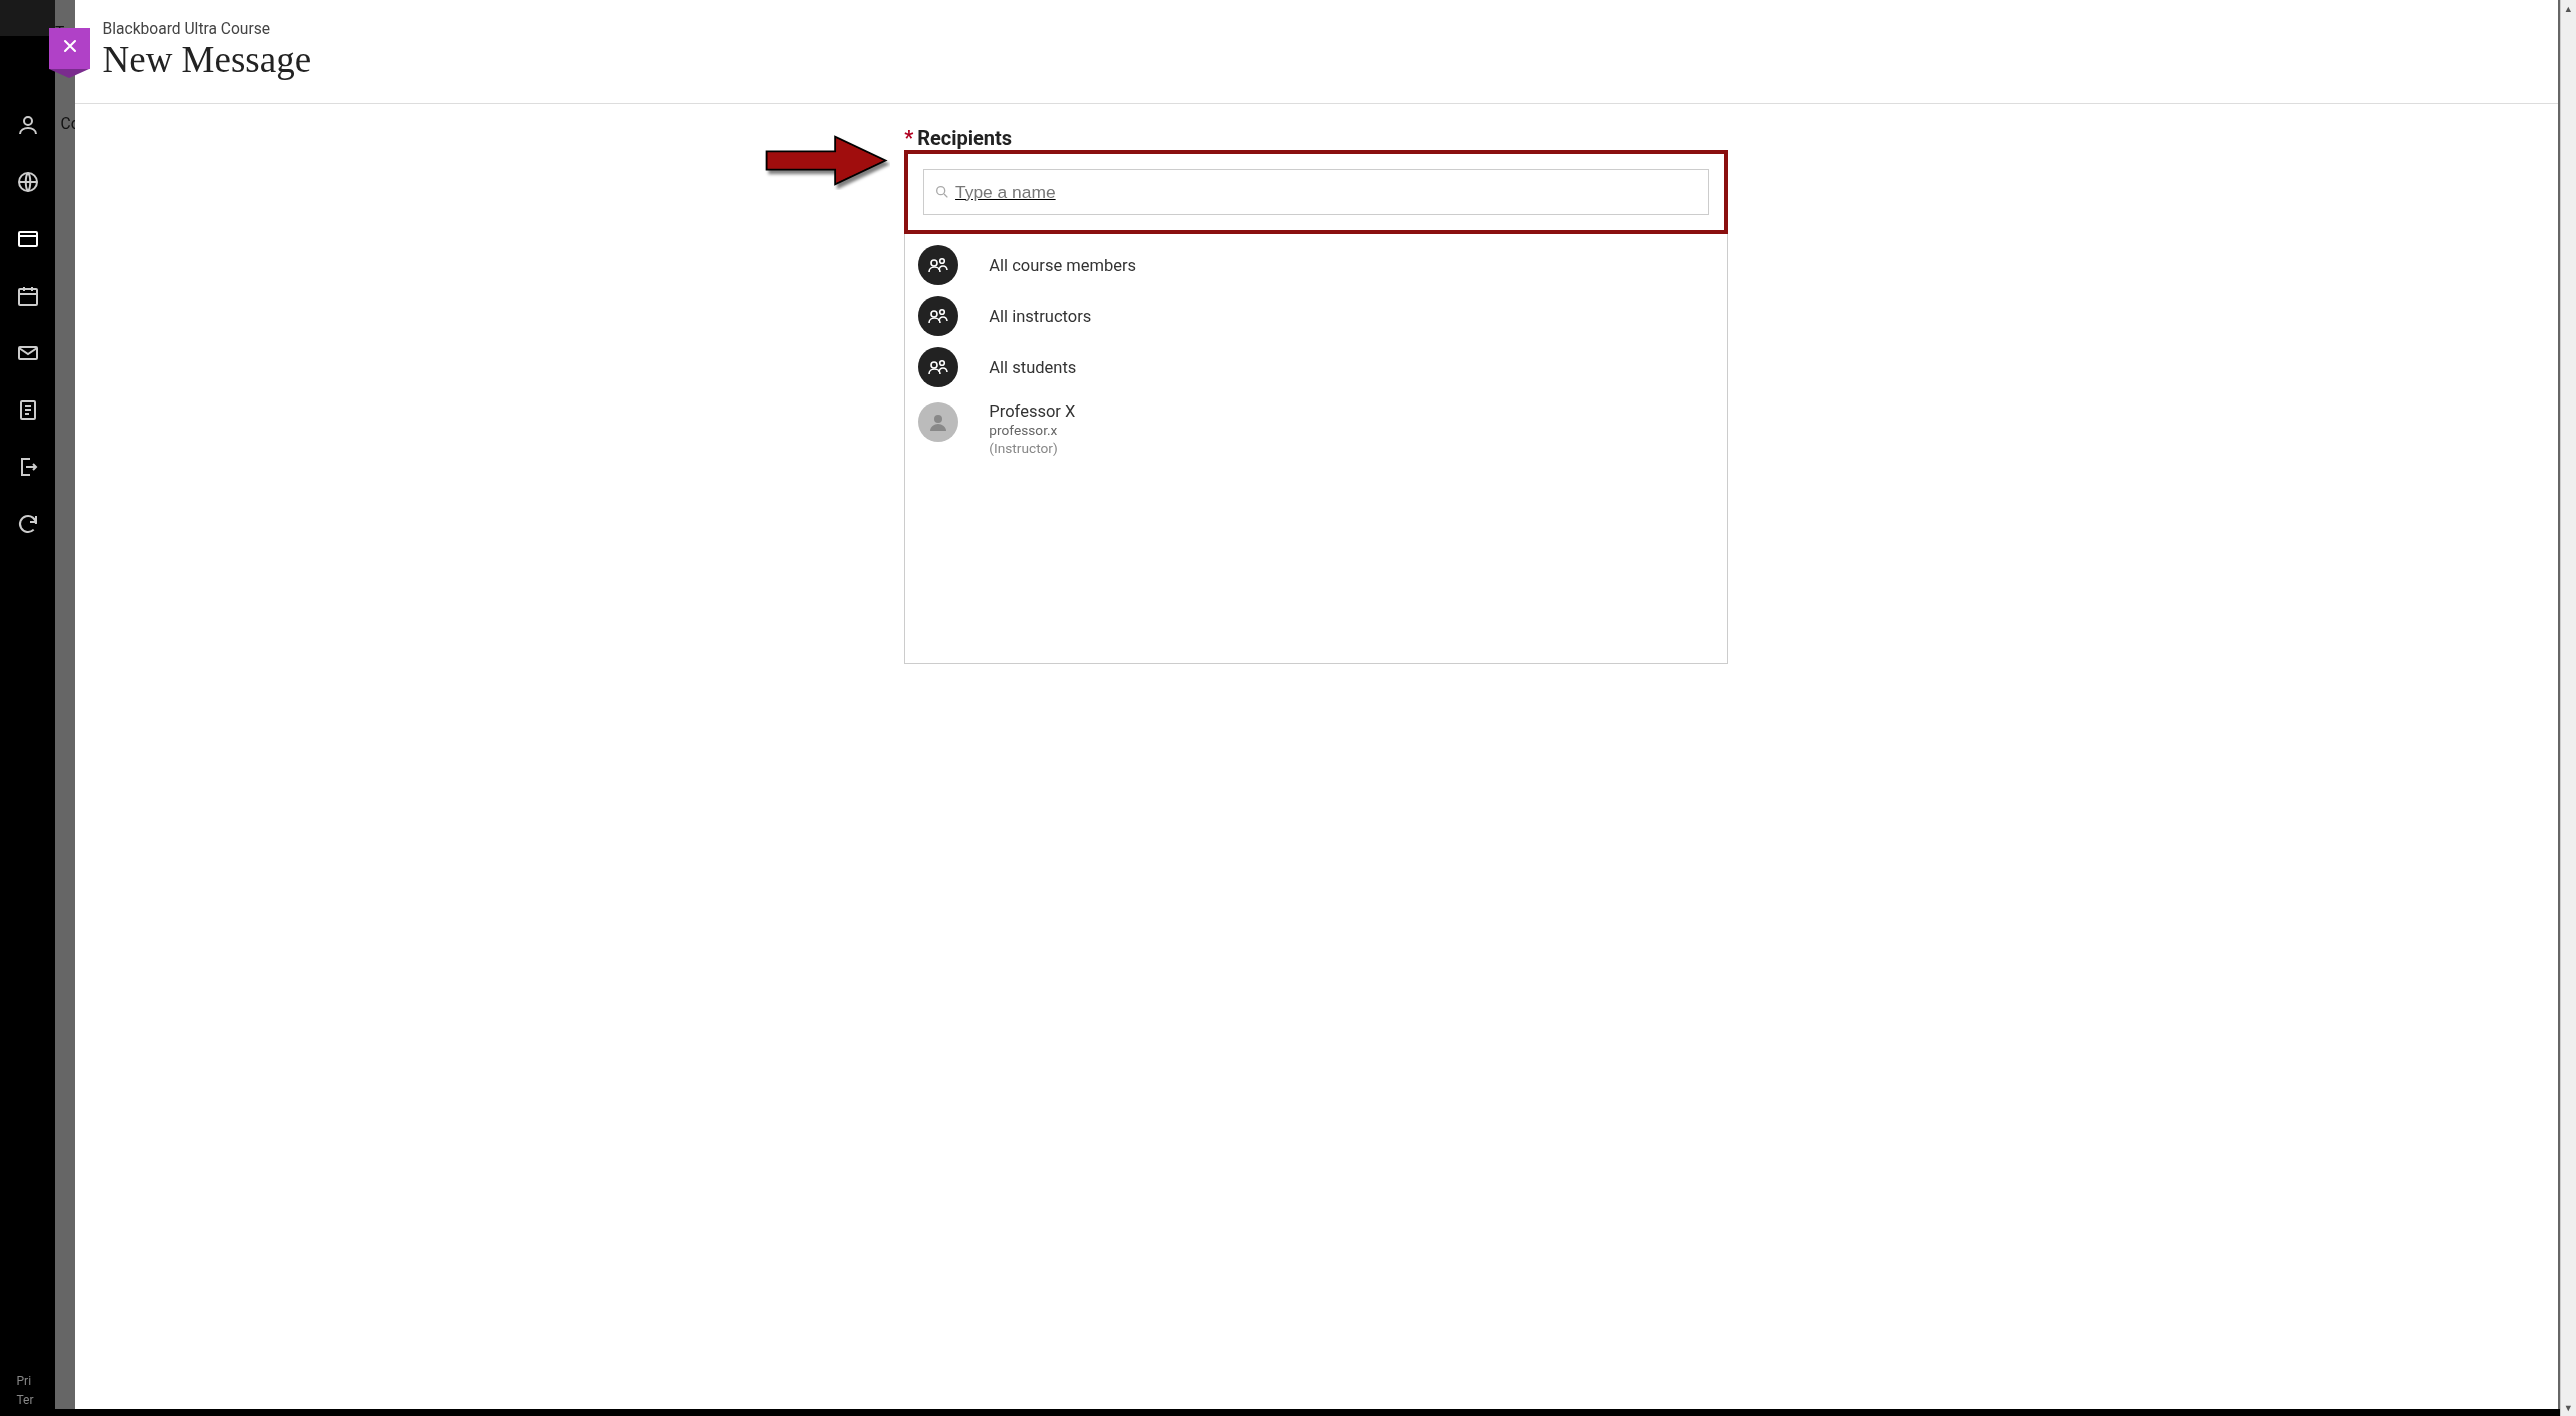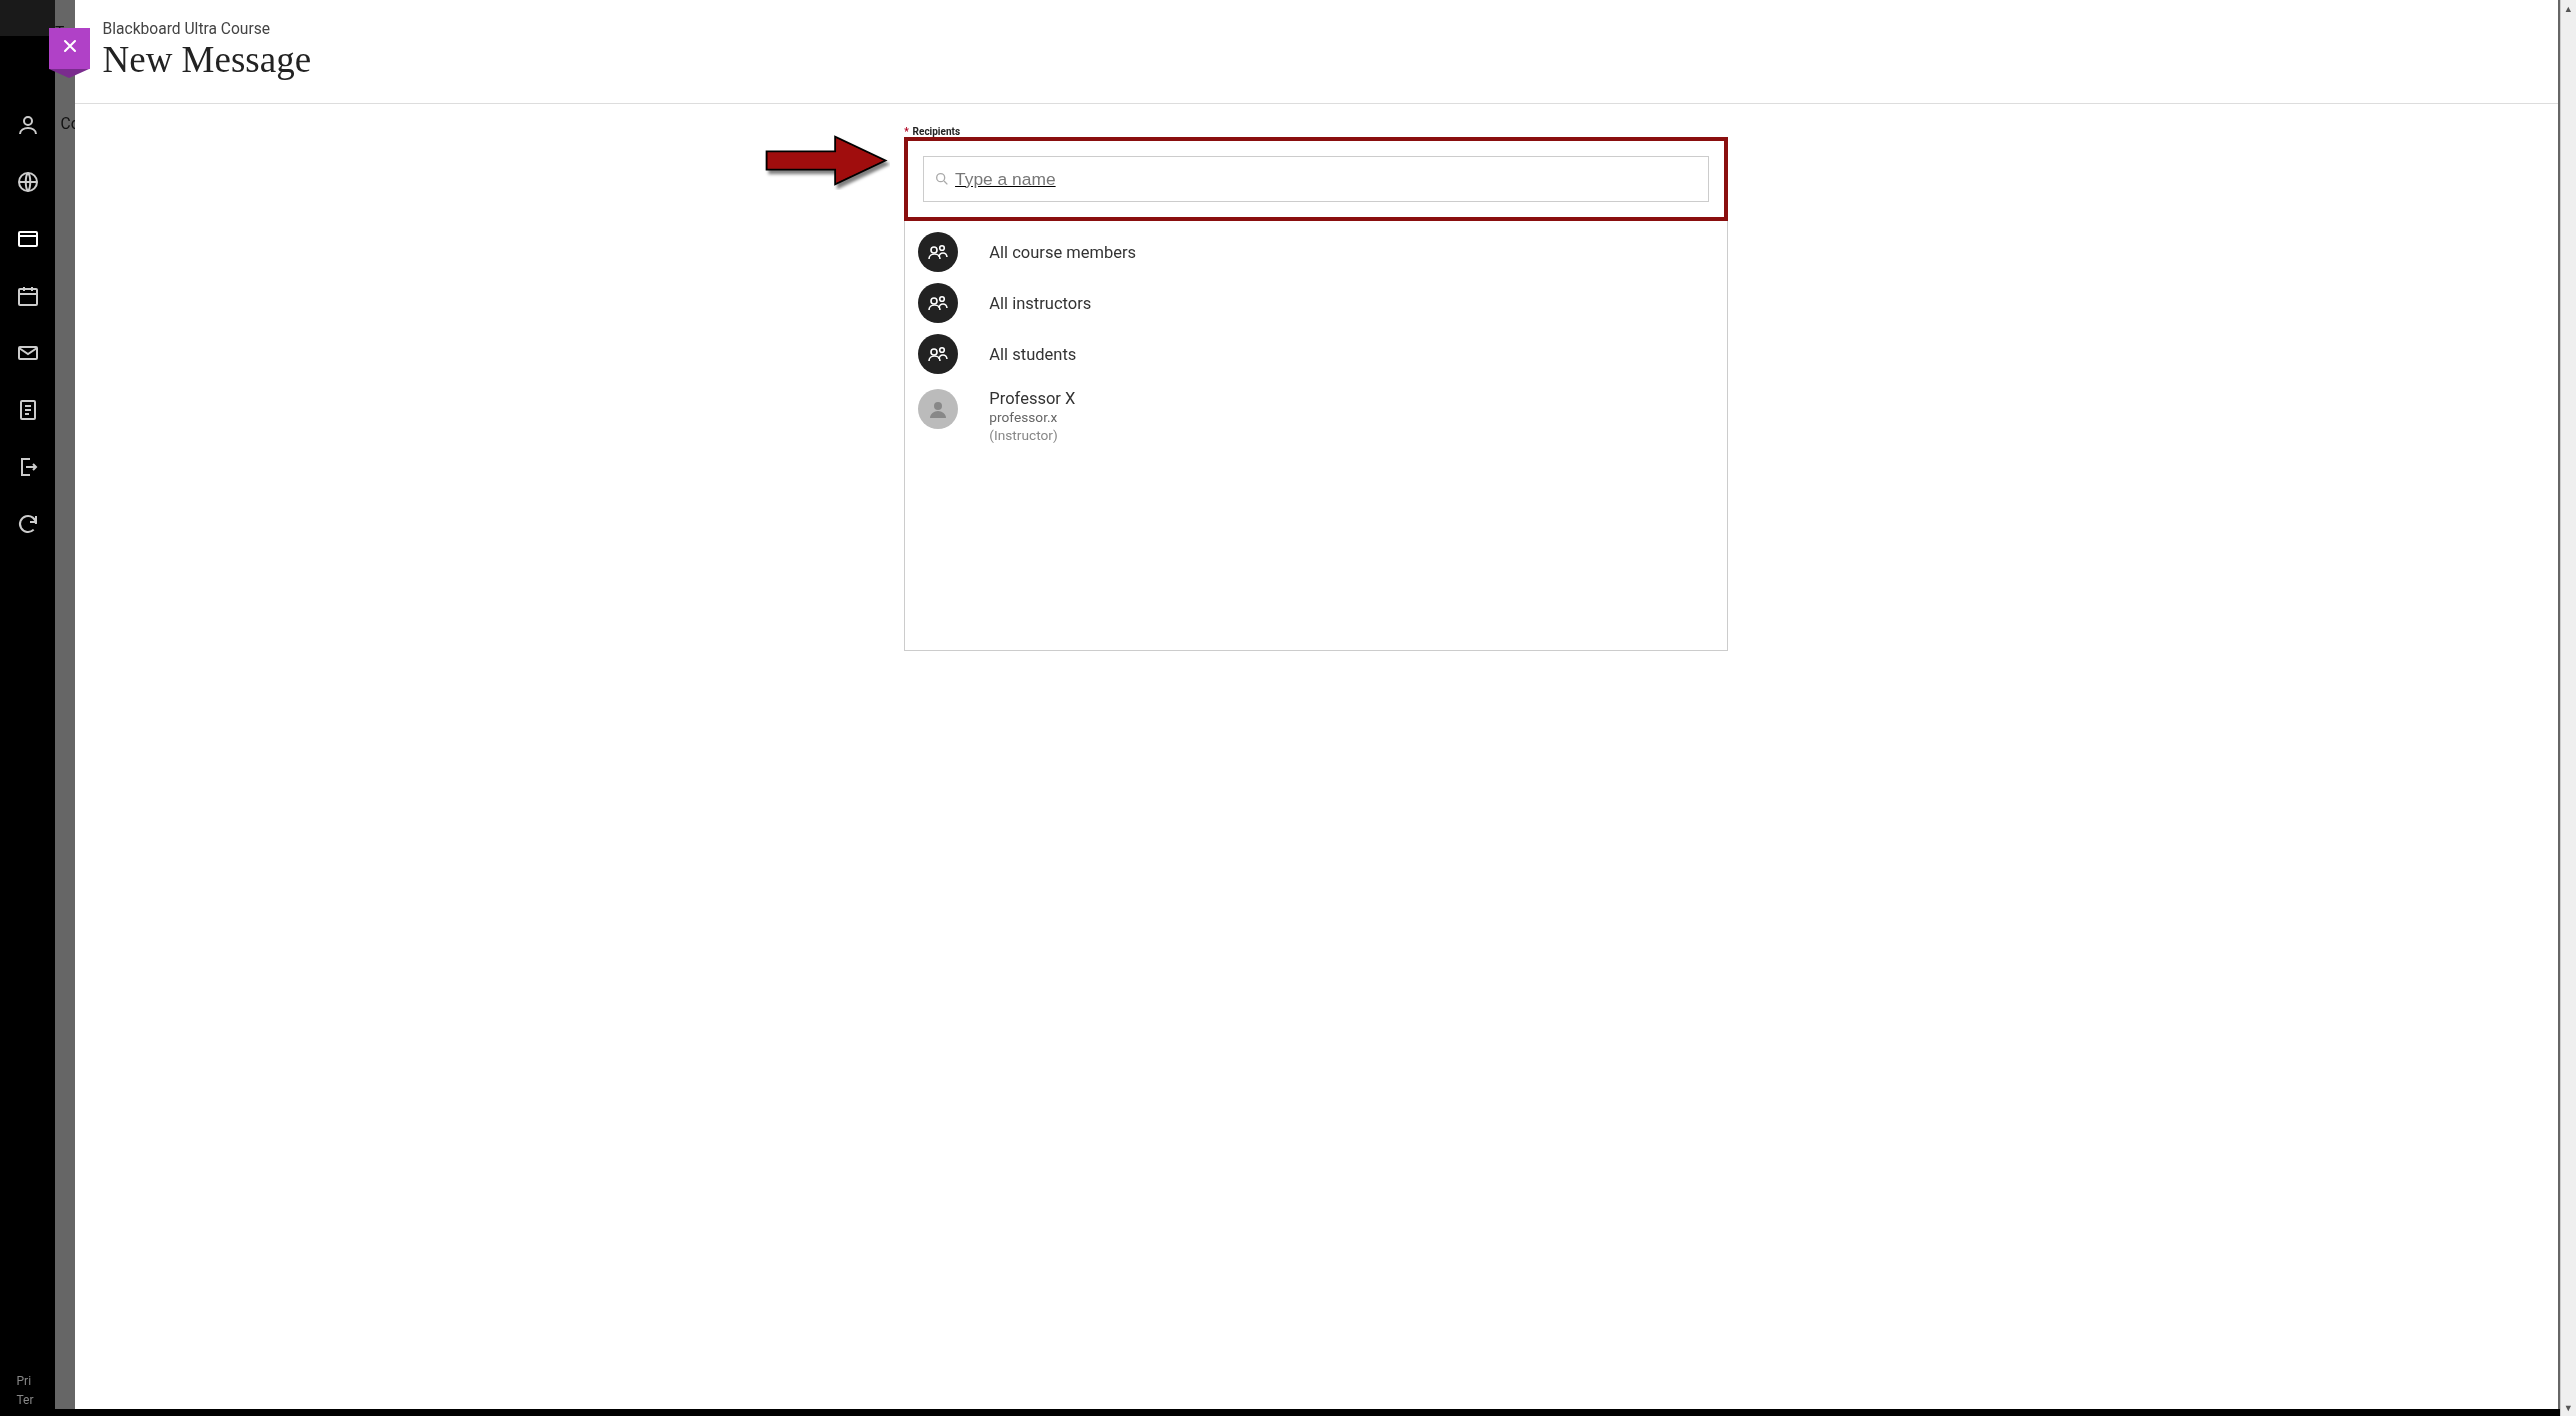--- a/index.html
+++ b/index.html
@@ -88,21 +88,21 @@
     .panel-body { padding: 22px 0 0 0; display: flex; justify-content: center; }
     .form-col { width: 824px; position: relative; }
 
     .arrow-annot {
       position: absolute;
       left: -142px; top: 4.6px;
       width: 128px; height: 59px;
       pointer-events: none;
     }
 
-    .field-label { font-size: 10px; font-weight: 700; color: #222; margin-bottom: 0px; }
+    .field-label { font-size: 20px; font-weight: 700; color: #222; margin-bottom: 0px; }
     .req-star { color: #b00020; font-weight: 700; margin-right: 3.7px; }
 
     .highlight-box {
       border: 4.6px solid #8a0f0f;
       padding: 15px;
       text-decoration: underline;
     }
     .input-wrap {
       border: 0.9px solid #ccc;
       display: flex; align-items: center;

